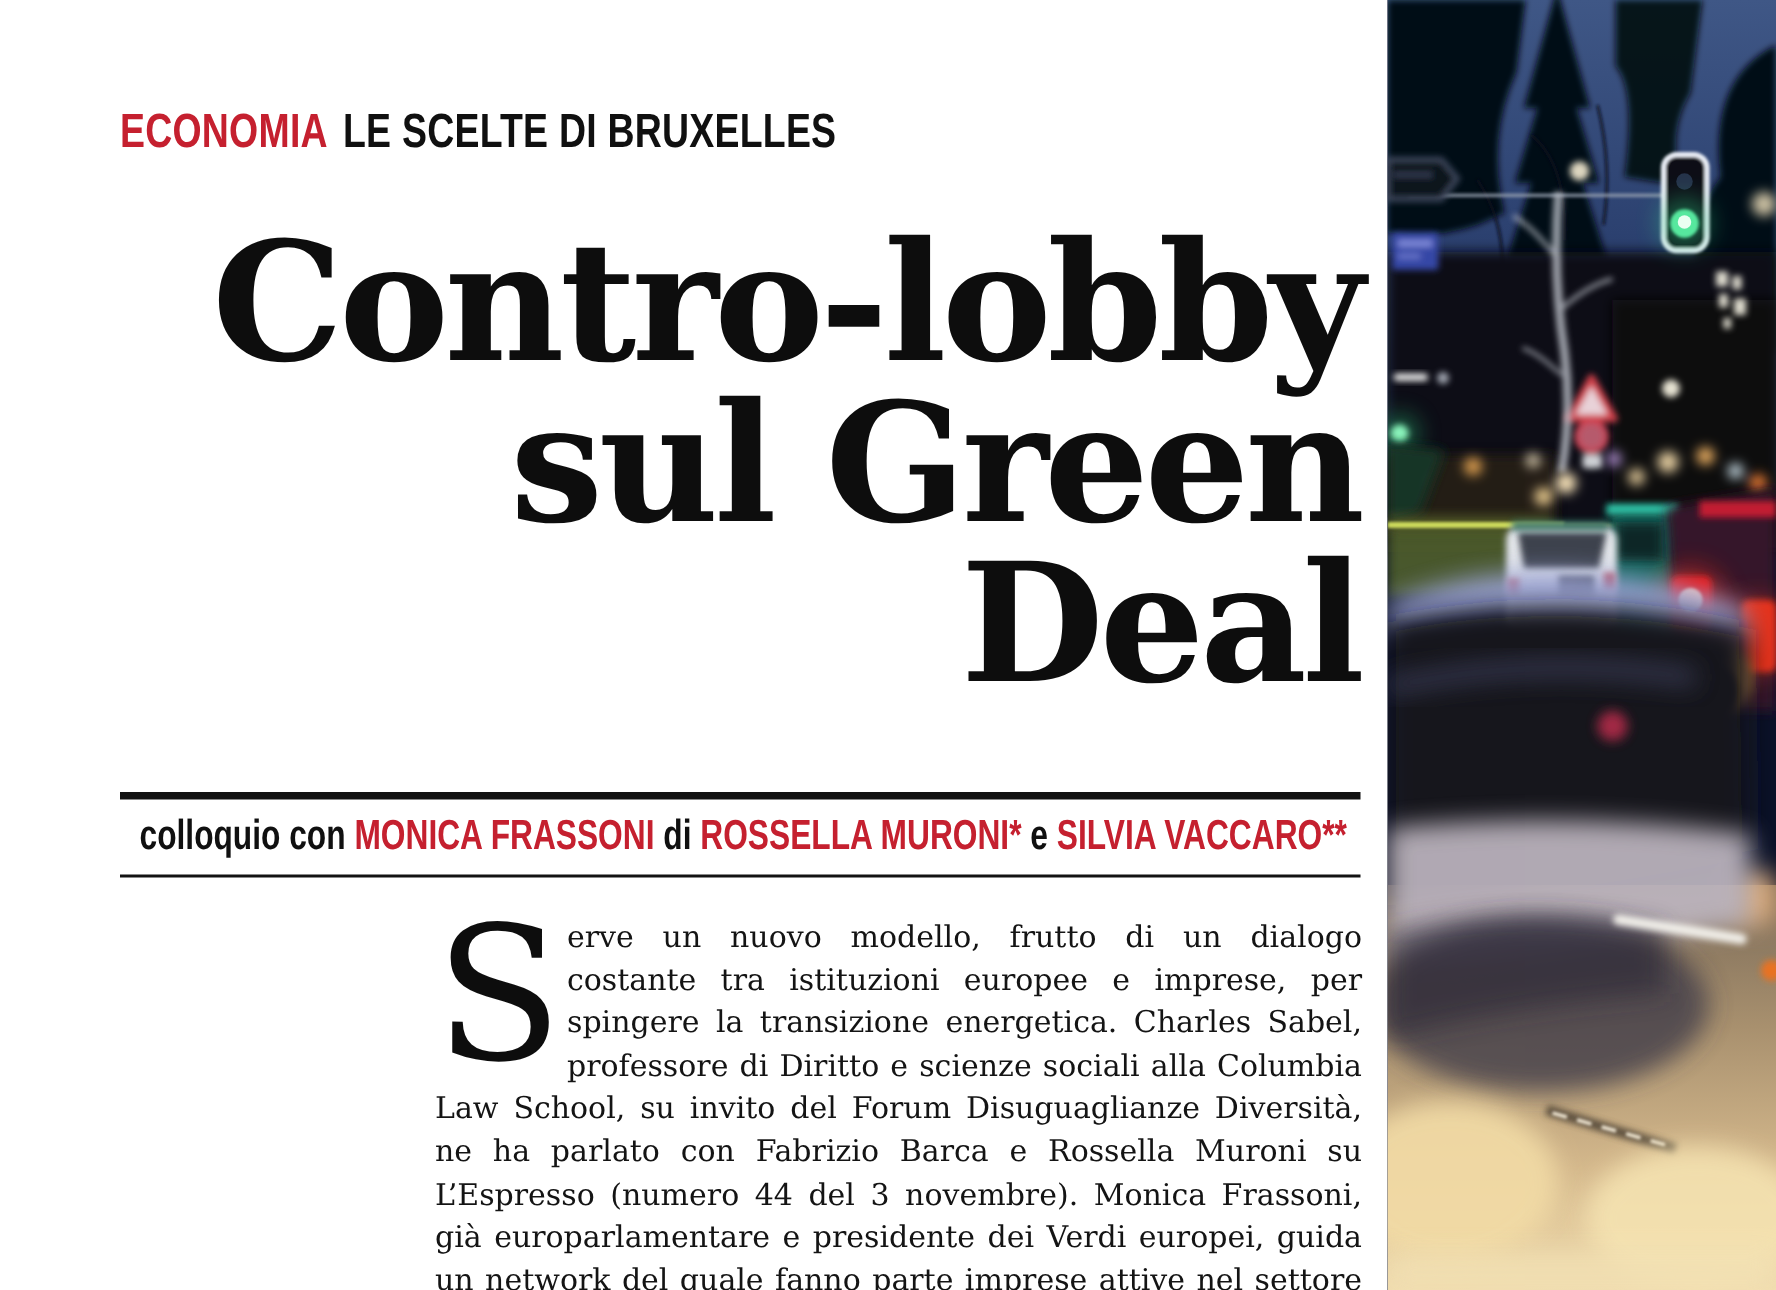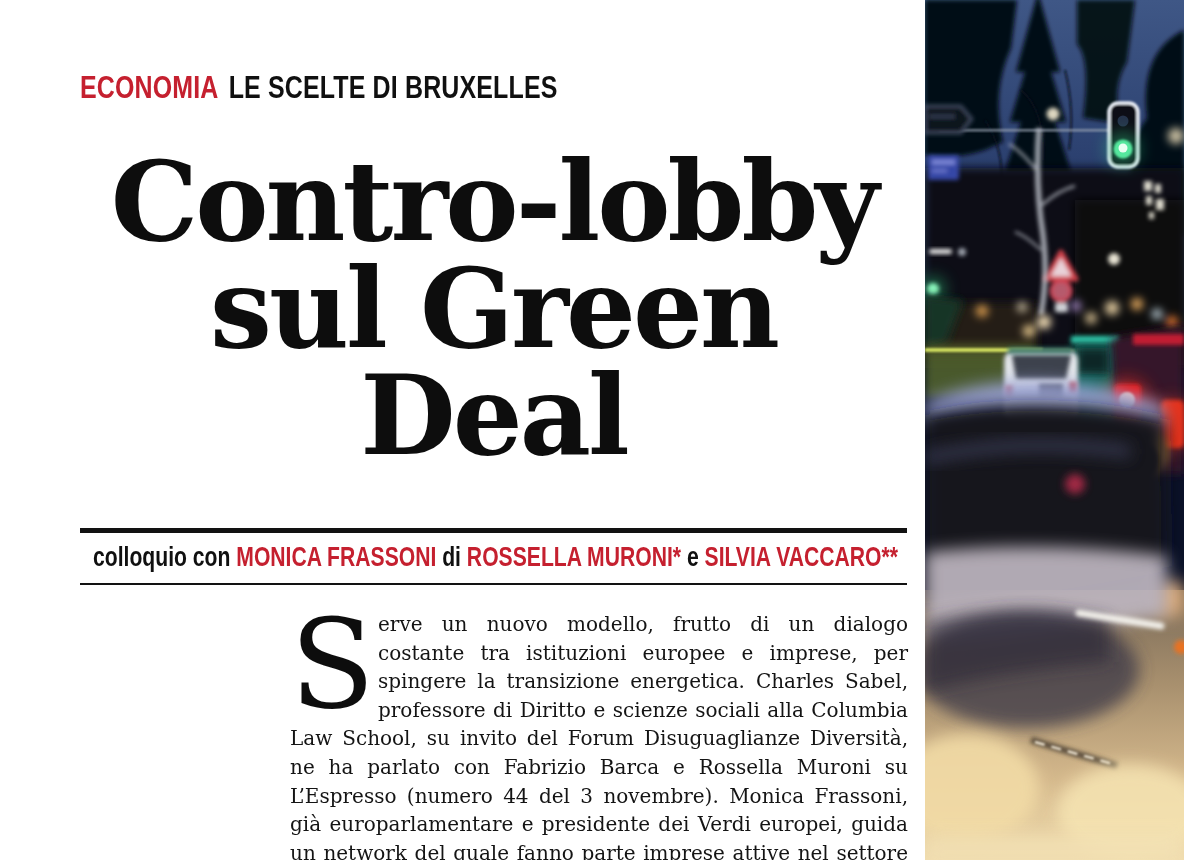--- a/index.html
+++ b/index.html
@@ -17,21 +17,21 @@
     position:absolute; left:0; top:70px; white-space:nowrap;
     font-family:"Liberation Sans", sans-serif; font-weight:bold;
     font-size:32px; line-height:34px; letter-spacing:0.2px;
     transform:scaleX(0.78); transform-origin:0 0; color:var(--ink);
   }
   .kicker .red { color:var(--accent); margin-right:13px; }
 
   
   .headline {
     position:absolute; left:0; top:148px; width:827px; margin:0;
-    text-align:center; font-family:"DejaVu Serif", serif; font-weight:700;
+    text-align:right; font-family:"DejaVu Serif", serif; font-weight:700;
     font-size:110px; line-height:107px; letter-spacing:-3px; color:#0d0d0d;
   }
   .headline .hl { display:block; }
 
   
   .rule-thick { position:absolute; left:0; top:528px; width:827px; height:5px; background:#121212; }
   .rule-thin  { position:absolute; left:0; top:583px; width:827px; height:2px; background:#121212; }
 
   
   .standfirst {

